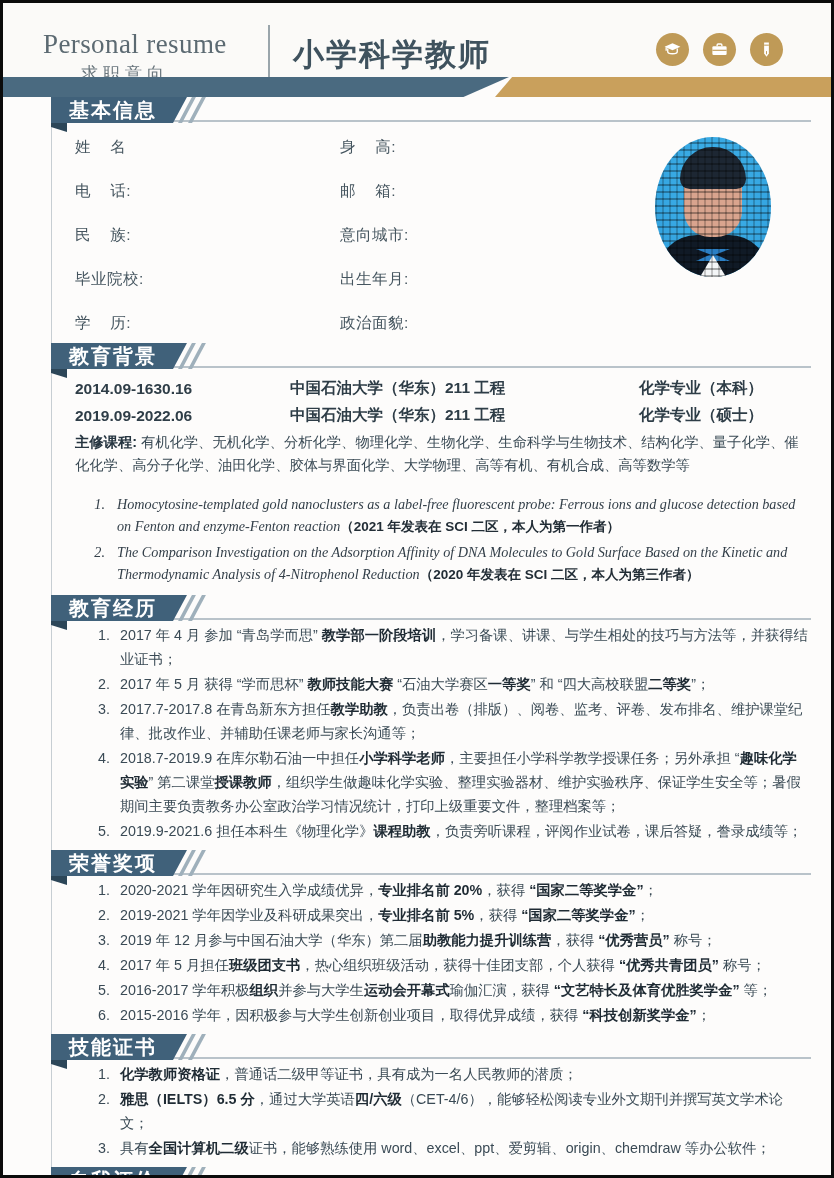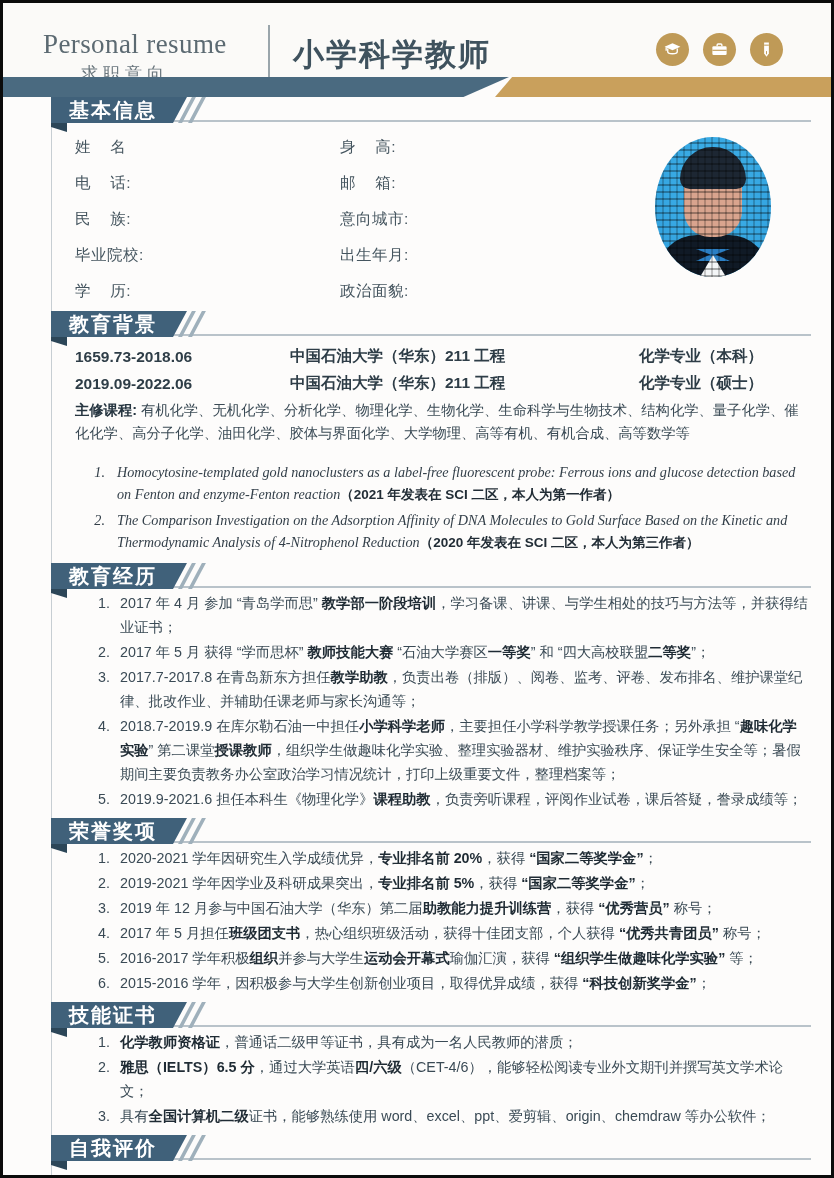--- a/index.html
+++ b/index.html
@@ -106,21 +106,21 @@
     position: absolute; left: 48px; right: 20px; top: 23px;
     height: 2px; background: #b9c3ca; z-index: 1;
   }
 
   .sec-body { padding: 6px 22px 4px 72px; }
 
   
   .basic-grid {
     display: grid;
     grid-template-columns: 265px 1fr;
-    row-gap: 8px;
+    row-gap: 16px;
     padding-top: 4px;
   }
   .bi-field {
     font-size: 15.5px; color: #45555f; height: 28px;
     display: flex; align-items: center; letter-spacing: .5px;
   }
   .bi-label { white-space: pre; }
 
   .photo {
     position: absolute; right: 60px; top: 14px;
@@ -325,21 +325,21 @@
         </div>
         <div class="tab-fold"></div>
         <div class="tab-stripes" style="left:170px">
           <i style="left:2px"></i>
             <i style="left:12px"></i>
             <i style="left:22px"></i>
         </div>
       </div>
       <div class="sec-body">
         <div class="edu-row">
-          <span>1659.73-2018.06</span>
+          <span>2014.09-1630.16</span>
           <span>中国石油大学（华东）211 工程</span>
           <span>化学专业（本科）</span>
         </div>
         <div class="edu-row">
           <span>2019.09-2022.06</span>
           <span>中国石油大学（华东）211 工程</span>
           <span>化学专业（硕士）</span>
         </div>
         <div class="edu-courses">
           <b>主修课程:</b><span> 有机化学、无机化学、分析化学、物理化学、生物化学、生命科学与生物技术、结构化学、量子化学、催化化学、高分子化学、油田化学、胶体与界面化学、大学物理、高等有机、有机合成、高等数学等</span>
@@ -422,21 +422,21 @@
           <div class="nitem">
             <span class="nnum">3.</span>
             <span class="ntext">2019 年 12 月参与中国石油大学（华东）第二届<b>助教能力提升训练营</b>，获得 <b>“优秀营员”</b> 称号；</span>
           </div>
           <div class="nitem">
             <span class="nnum">4.</span>
             <span class="ntext">2017 年 5 月担任<b>班级团支书</b>，热心组织班级活动，获得十佳团支部，个人获得 <b>“优秀共青团员”</b> 称号；</span>
           </div>
           <div class="nitem">
             <span class="nnum">5.</span>
-            <span class="ntext">2016-2017 学年积极<b>组织</b>并参与大学生<b>运动会开幕式</b>瑜伽汇演，获得 <b>“组织学生做趣味化学实验”</b> 等；</span>
+            <span class="ntext">2016-2017 学年积极<b>组织</b>并参与大学生<b>运动会开幕式</b>瑜伽汇演，获得 <b>“文艺特长及体育优胜奖学金”</b> 等；</span>
           </div>
           <div class="nitem">
             <span class="nnum">6.</span>
             <span class="ntext">2015-2016 学年，因积极参与大学生创新创业项目，取得优异成绩，获得 <b>“科技创新奖学金”</b>；</span>
           </div>
         </div>
     </div>
 
     <div class="section">
       <div class="tab-row">

